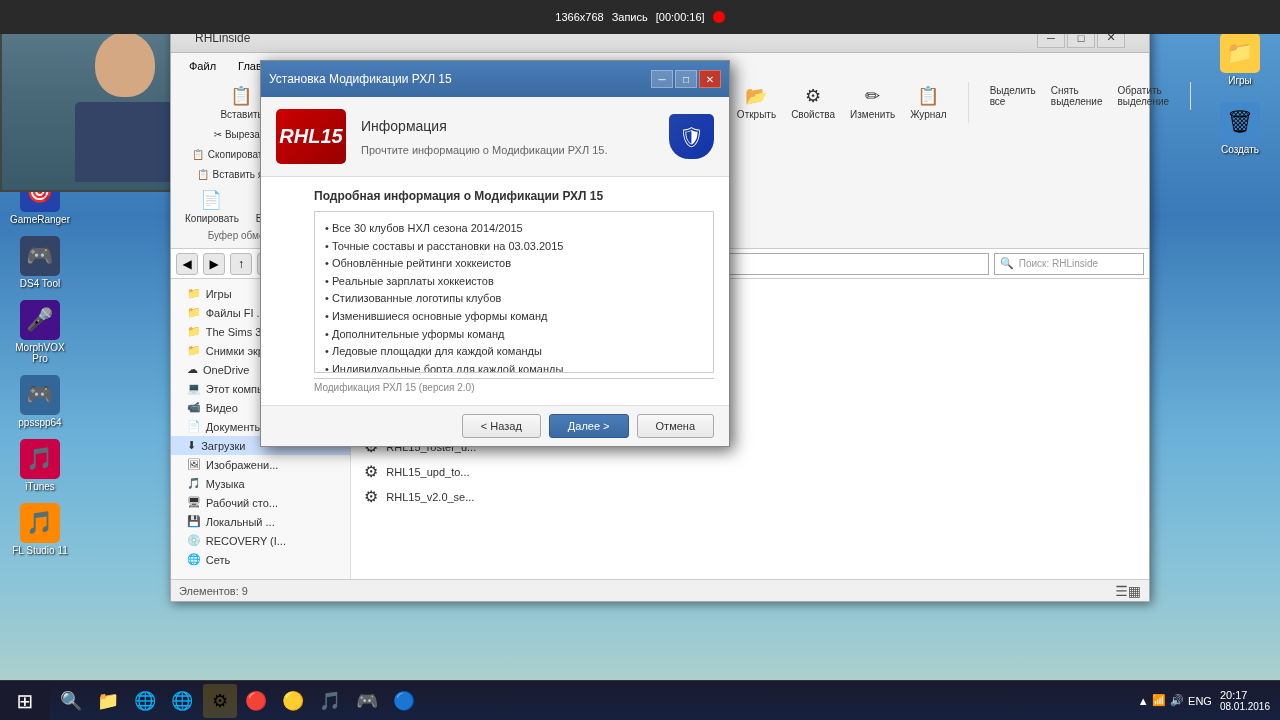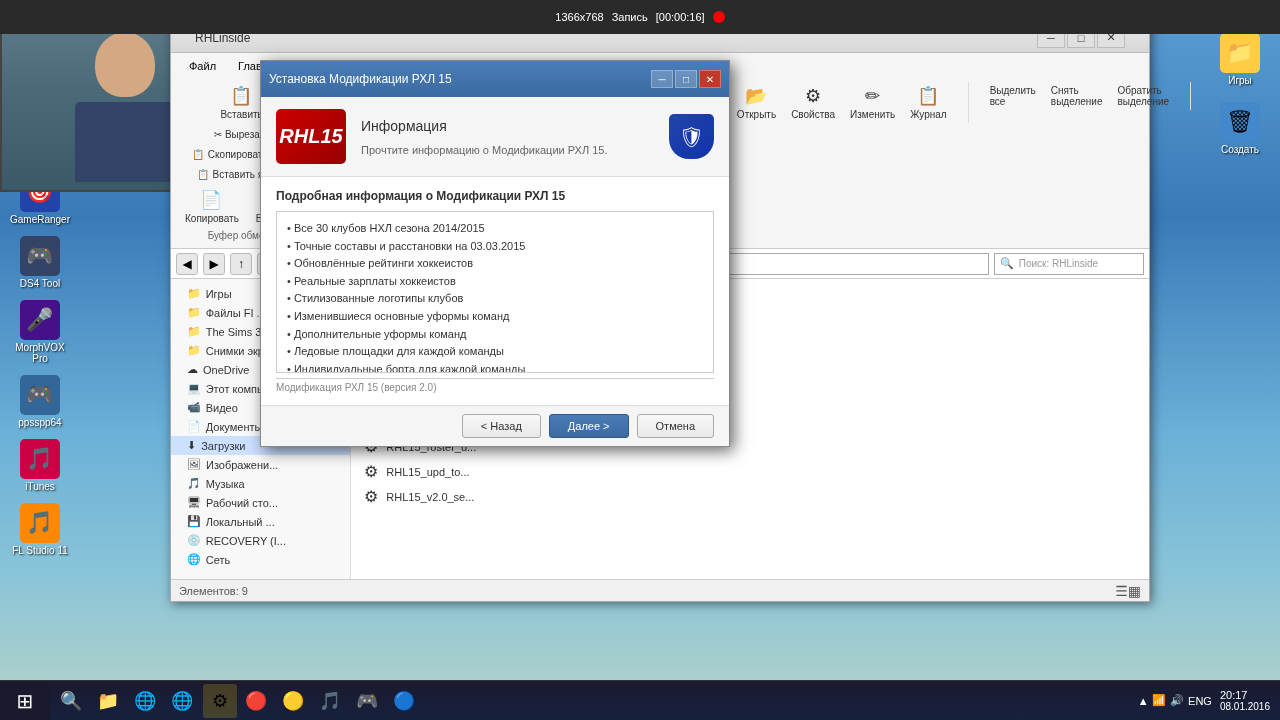--- a/index.html
+++ b/index.html
@@ -507,20 +507,21 @@
       border-radius: 5px 5px 20px 20px;
       display: flex;
       align-items: center;
       justify-content: center;
       color: white;
       font-size: 20px;
     }
 
     .modal-body {
       padding: 12px 15px;
+      margin-left: 38px;
     }
 
     .modal-body-title {
       font-size: 12px;
       font-weight: bold;
       color: #333;
       margin-bottom: 8px;
     }
 
     .info-scrollbox {

